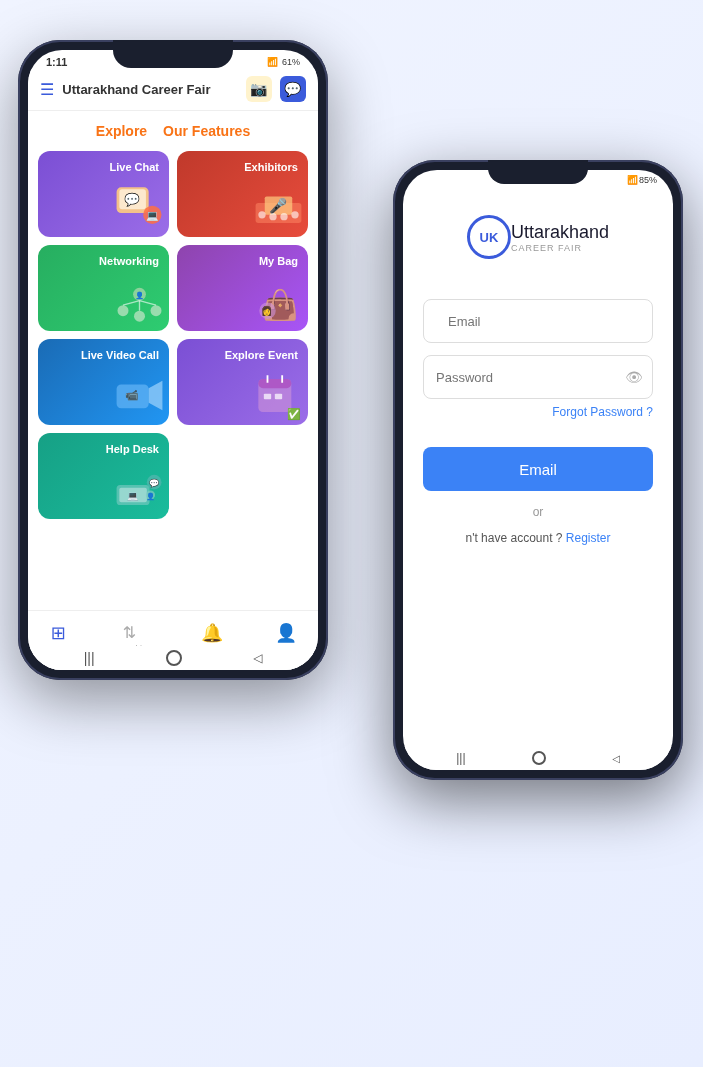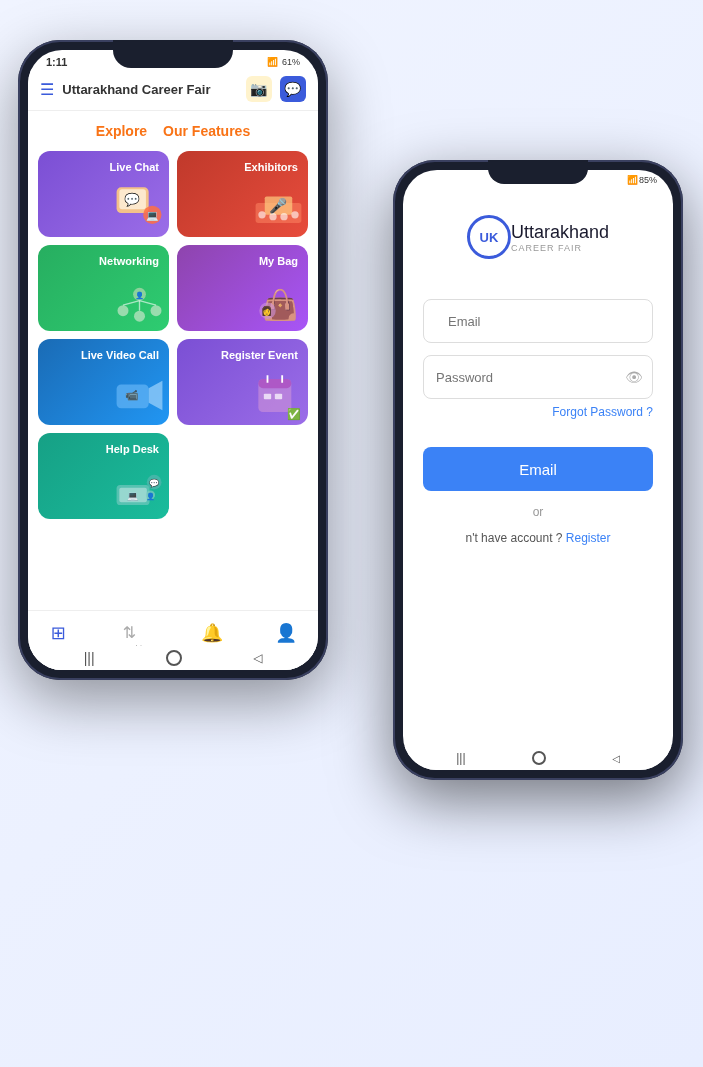--- a/index.html
+++ b/index.html
@@ -340,21 +340,21 @@
             <div class="card-svg">
               <svg viewBox="0 0 60 60" xmlns="http://www.w3.org/2000/svg">
                 <rect x="5" y="18" width="35" height="26" rx="5" fill="#64b5f6" opacity="0.7"></rect>
                 <polygon points="40,22 55,14 55,46 40,38" fill="#90caf9" opacity="0.8"></polygon>
                 <text x="22" y="34" font-size="12" text-anchor="middle" fill="#fff">📹</text>
               </svg>
             </div>
           </div>
 
           <div class="feature-card card-schedule">
-            <span class="feature-card-title">Register Event</span>
+            <span class="feature-card-title">Explore Event</span>
             <div class="card-svg">
               <svg viewBox="0 0 60 60" xmlns="http://www.w3.org/2000/svg">
                 <rect x="8" y="12" width="36" height="36" rx="5" fill="#ce93d8" opacity="0.6"></rect>
                 <rect x="8" y="12" width="36" height="10" rx="5" fill="#ab47bc" opacity="0.7"></rect>
                 <line x1="18" y1="8" x2="18" y2="16" stroke="#fff" stroke-width="2"></line>
                 <line x1="34" y1="8" x2="34" y2="16" stroke="#fff" stroke-width="2"></line>
                 <rect x="14" y="28" width="8" height="6" rx="1" fill="#fff" opacity="0.7"></rect>
                 <rect x="26" y="28" width="8" height="6" rx="1" fill="#fff" opacity="0.7"></rect>
                 <text x="47" y="54" font-size="12" text-anchor="middle" fill="#fff">✅</text>
               </svg>

